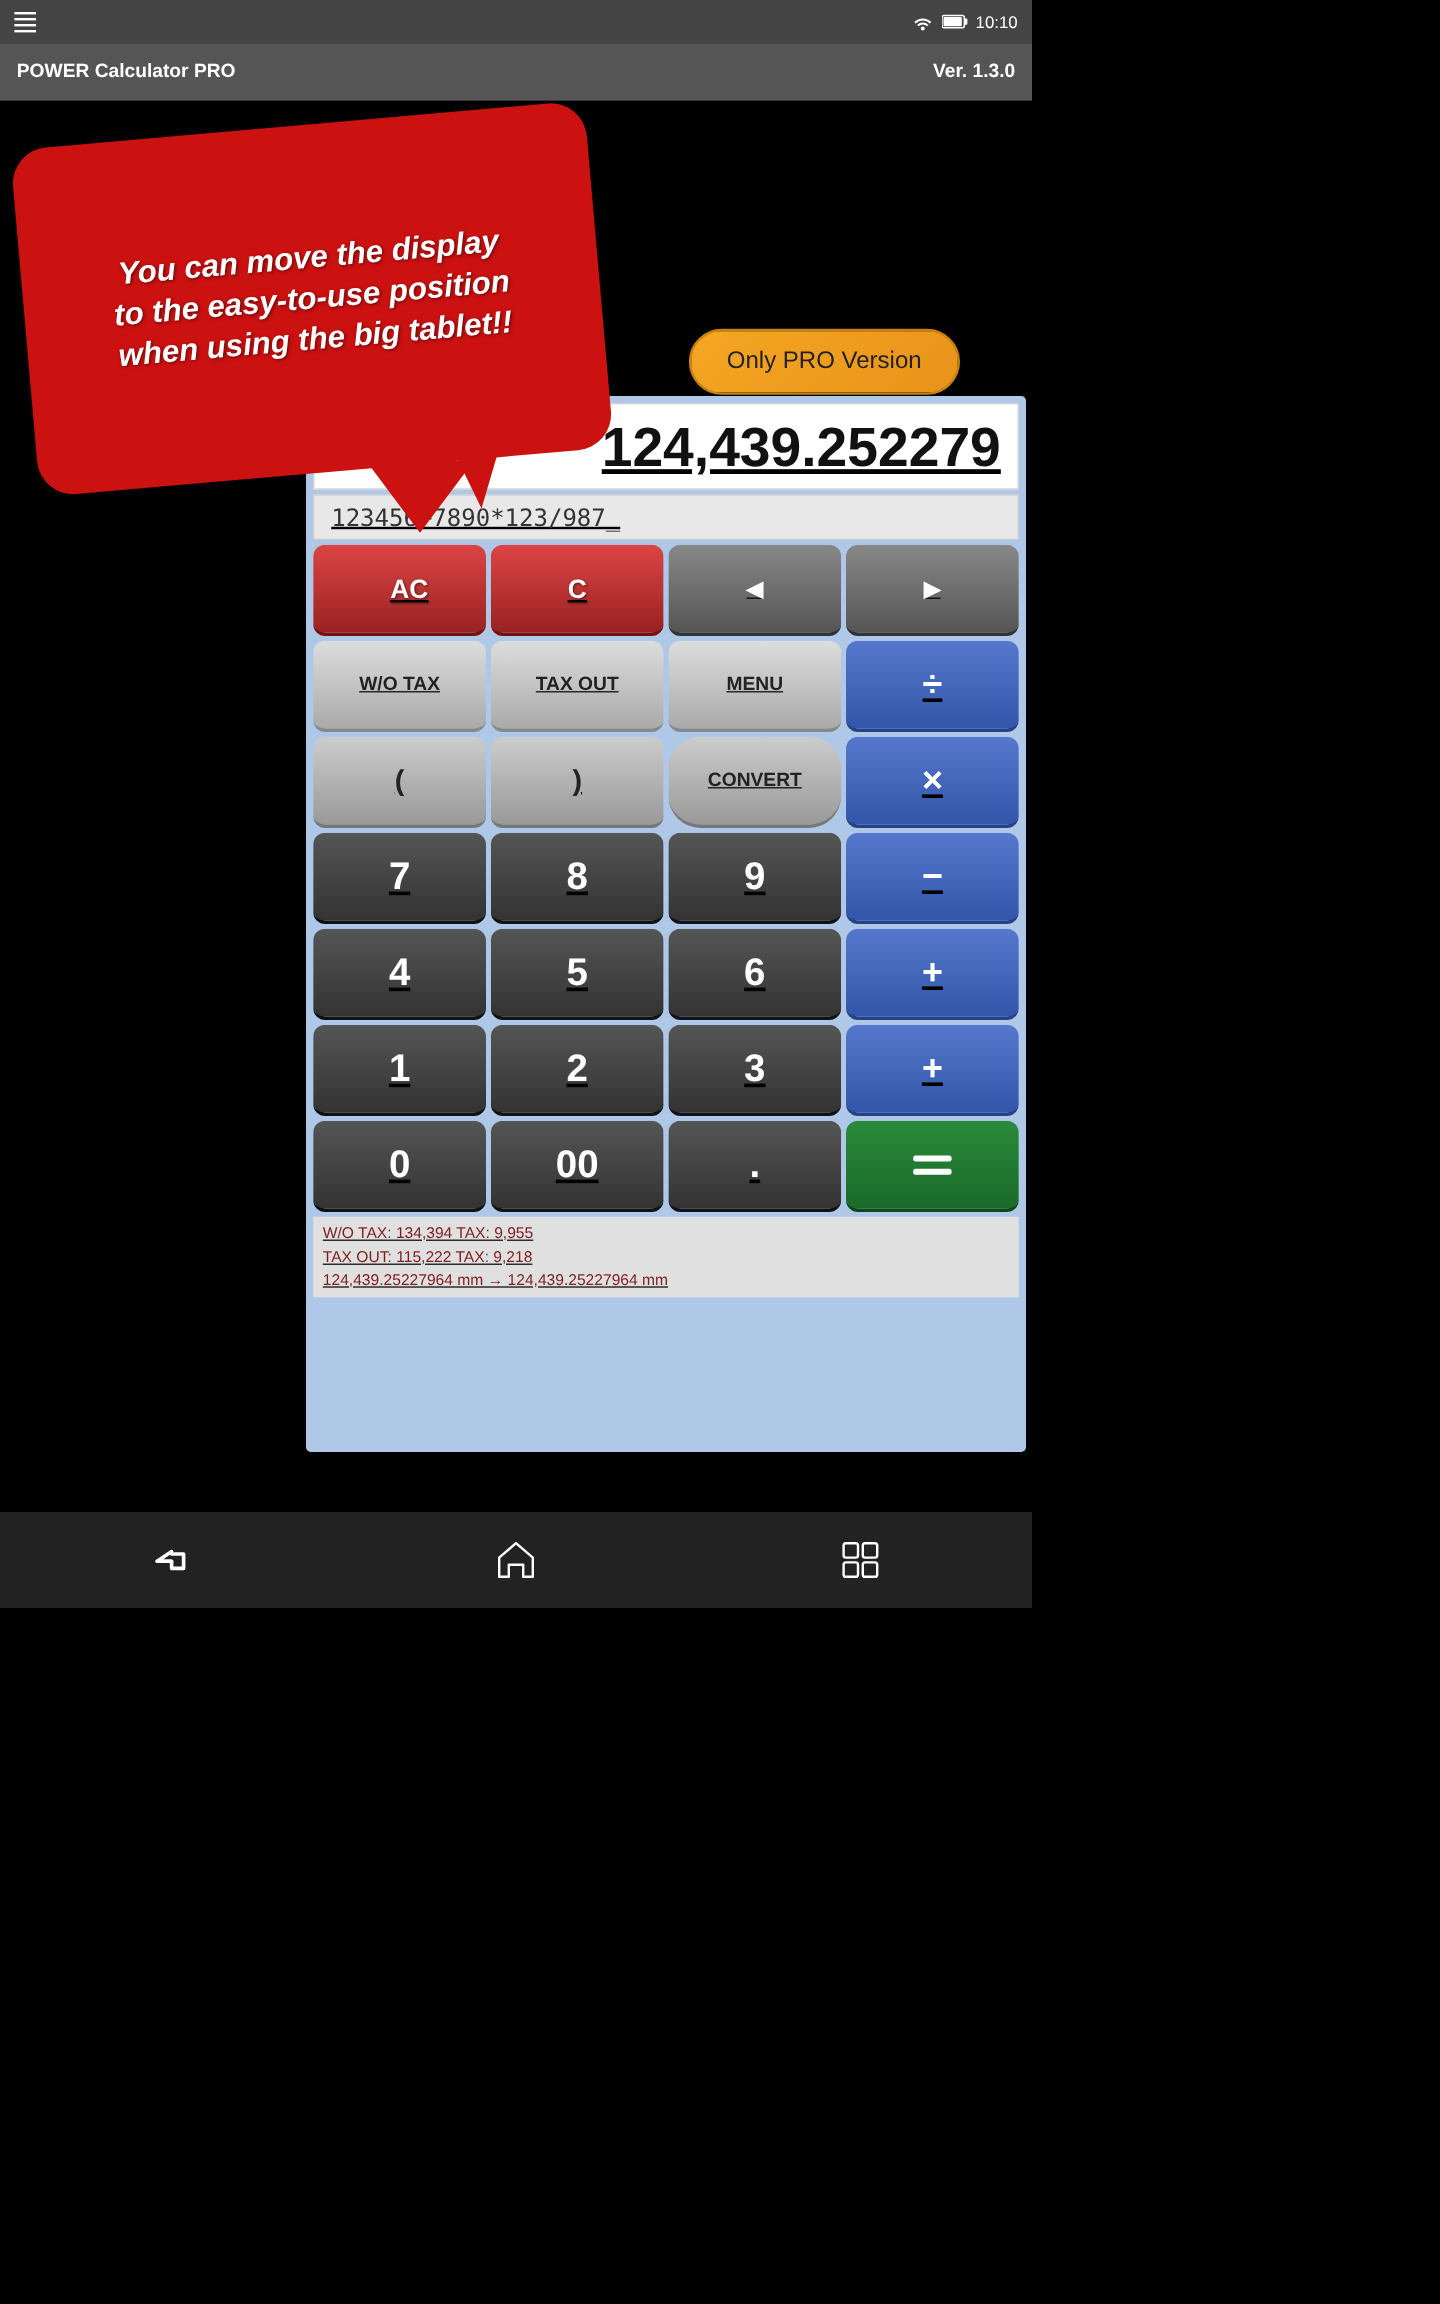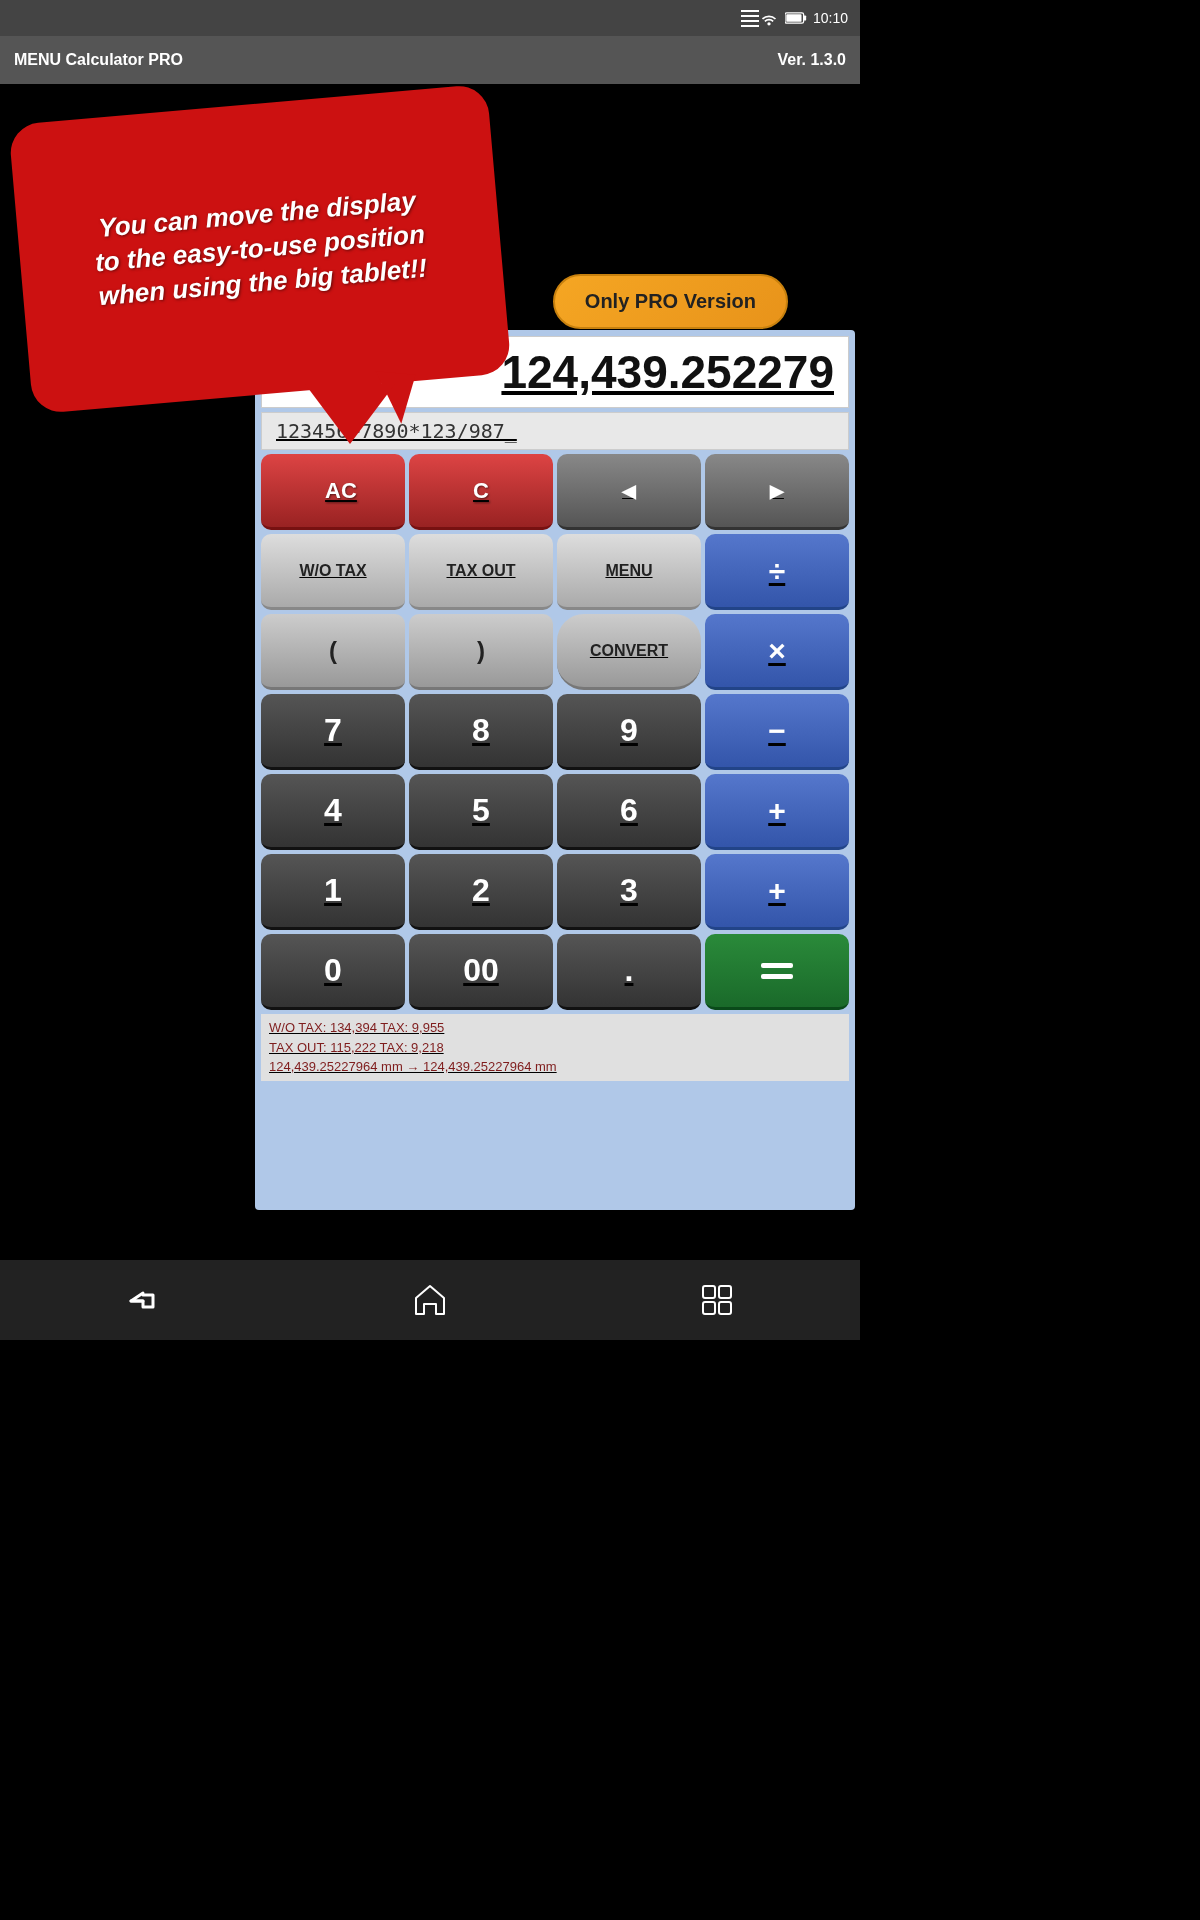--- a/index.html
+++ b/index.html
@@ -12,21 +12,21 @@
       position: relative;
     }
 
     
     #status-bar {
       width: 100%;
       height: 36px;
       background: #444;
       display: flex;
       align-items: center;
-      justify-content: flex-end;
+      justify-content: space-between;
       padding: 12px 12px;
       color: white;
       font-size: 14px;
     }
     .status-left { display: flex; align-items: center; gap: 4px; }
     .status-right { display: flex; align-items: center; gap: 6px; }
 
     
     #title-bar {
       width: 100%;
@@ -83,26 +83,26 @@
       text-align: center;
       line-height: 1.3;
       font-style: italic;
       text-shadow: 1px 1px 3px rgba(0,0,0,0.5);
     }
 
     
     .pro-badge {
       position: absolute;
       top: 190px;
-      right: 72px;
+      right: 60px;
       background: linear-gradient(135deg, #f5a623, #e8931a);
       border-radius: 40px;
       padding: 14px 30px;
       font-size: 20px;
-      font-weight: bold;
+      font-weight: normal;
       color: #222;
       z-index: 20;
       border: 2px solid #c8810e;
     }
 
     
     .down-arrow {
       position: absolute;
       bottom: 30px;
       left: 305px;
@@ -322,21 +322,21 @@
     <svg width="22" height="14" viewBox="0 0 26 14" fill="white">
       <rect x="0" y="1" width="22" height="12" rx="2" ry="2" stroke="white" stroke-width="1.5" fill="none"></rect>
       <rect x="22" y="4" width="3" height="6" rx="1" fill="white"></rect>
       <rect x="1.5" y="2.5" width="18" height="9" rx="1" fill="white"></rect>
     </svg>
     <span>10:10</span>
   </div>
 </div>
 
 <div id="title-bar">
-  <span>MENU Calculator PRO</span>
+  <span>POWER Calculator PRO</span>
   <span>Ver. 1.3.0</span>
 </div>
 
 <div id="promo-area">
   <div class="red-bubble">
     <div class="red-bubble-text">
       You can move the display<br>to the easy-to-use position<br>when using the big tablet!!
     </div>
   </div>
   <div class="pro-badge">Only  PRO Version</div>

